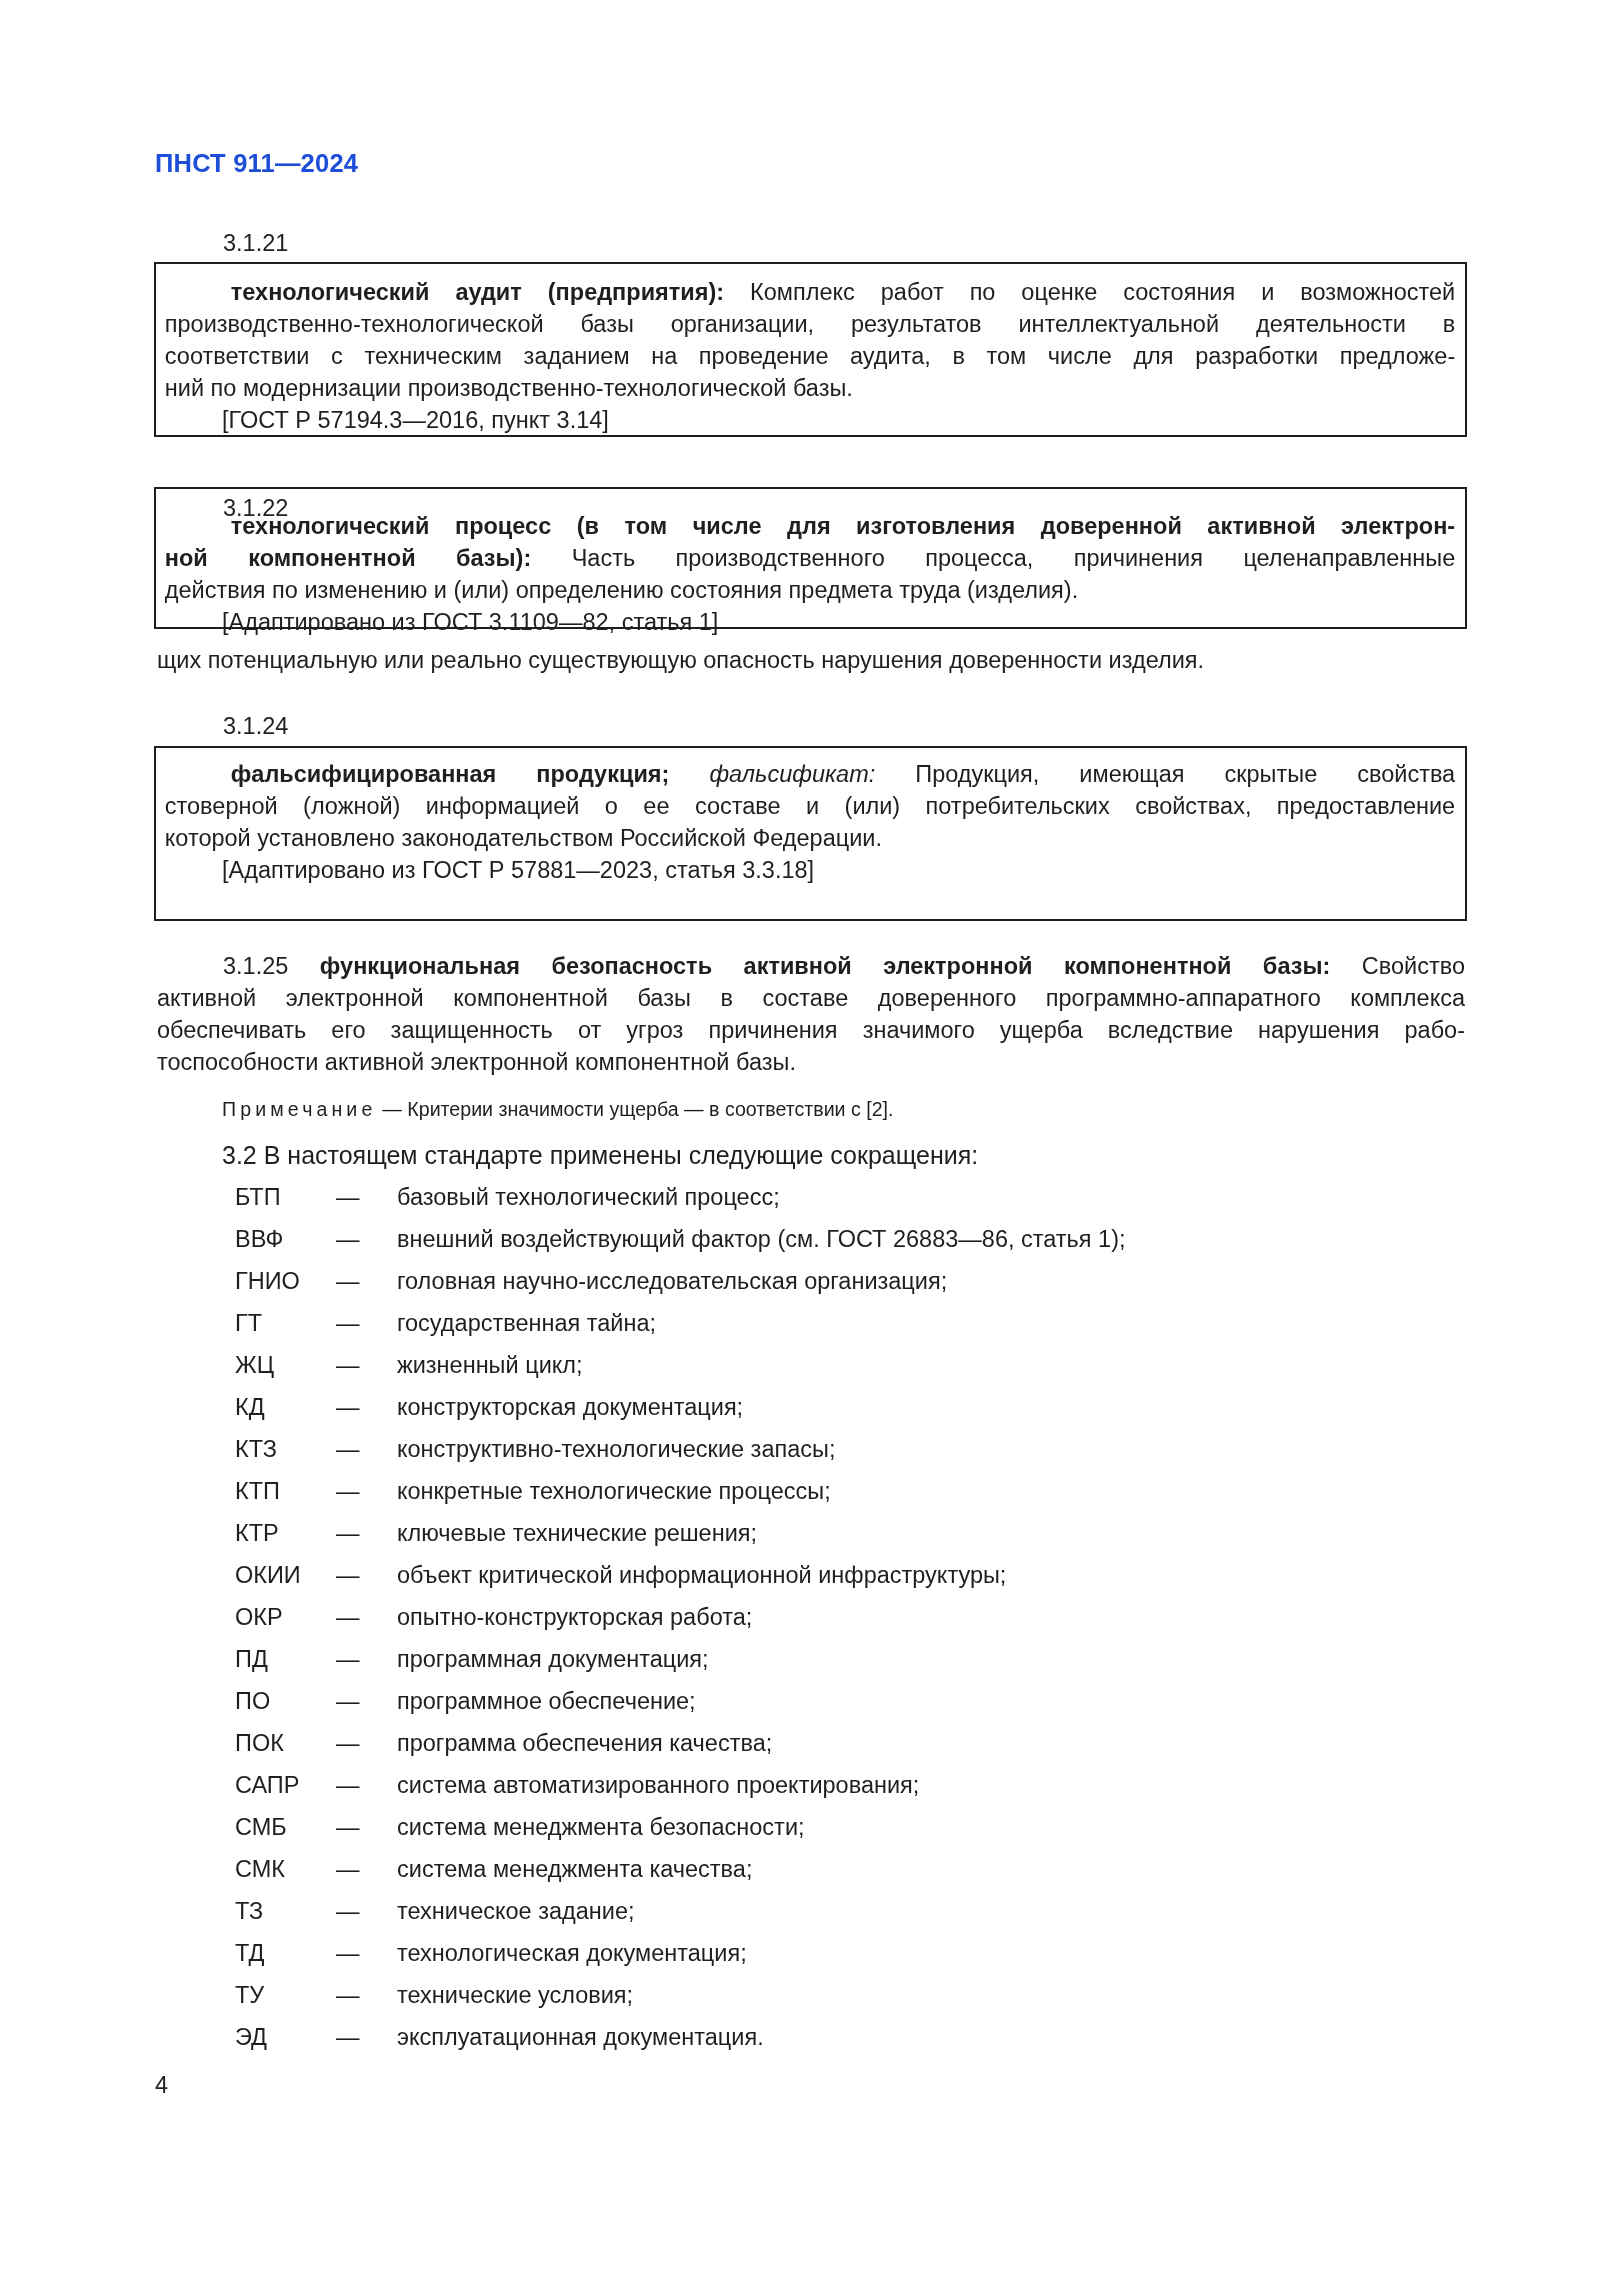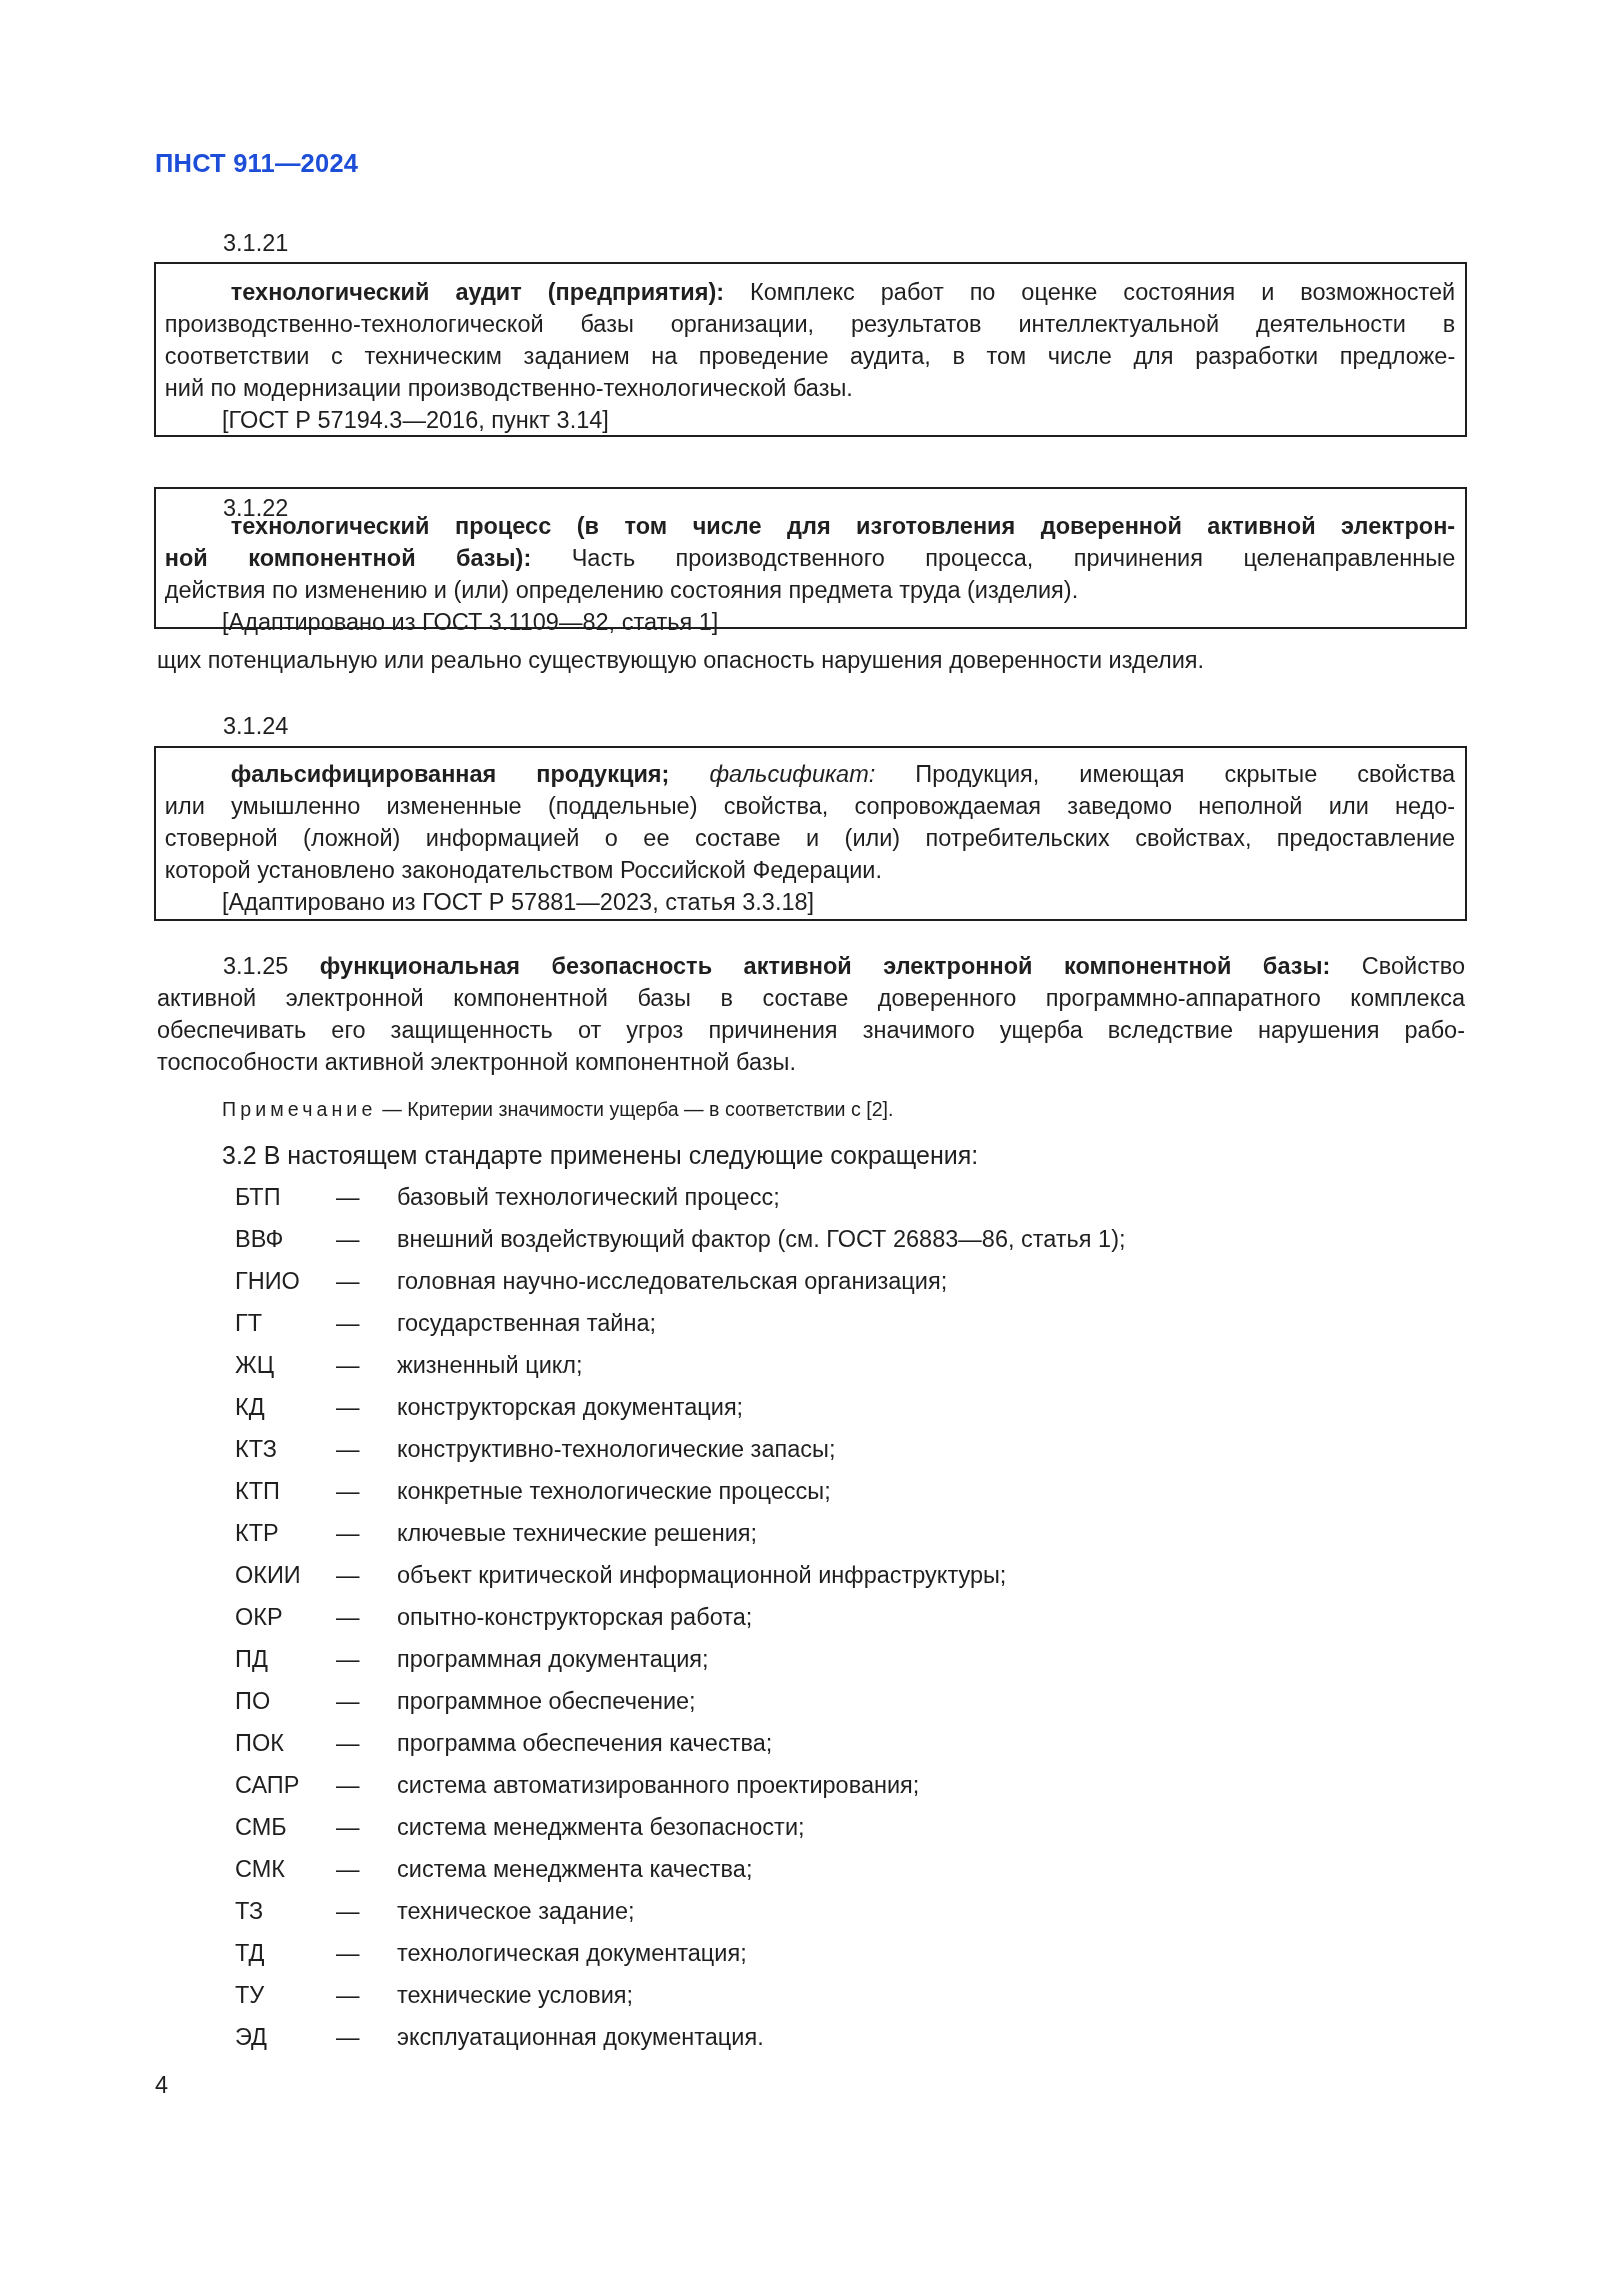--- a/index.html
+++ b/index.html
@@ -53,21 +53,20 @@
 </div>
 
 <div class="para" style="top:644px;">
     <div class="line"><span class="">щих потенциальную или реально существующую опасность нарушения доверенности изделия.</span></div>
   </div>
 
 <div class="abs clause-num" style="left:223px; top:710px;">3.1.24</div>
 <div class="box" style="top:746px; height:171px;">
   <div class="box-inner" style="padding-top:9.8px;">
       <div class="line jl ind"><span class="term">фальсифицированная продукция;</span><span class="alt-term"> фальсификат:</span><span class=""> Продукция, имеющая скрытые свойства</span></div>
-      <div class="line jl"><span class="">или умышленно измененные (поддельные) свойства, сопровождаемая заведомо неполной или недо-</span></div>
       <div class="line jl"><span class="">стоверной (ложной) информацией о ее составе и (или) потребительских свойствах, предоставление</span></div>
       <div class="line"><span class="">которой установлено законодательством Российской Федерации.</span></div>
     </div>
   <div class="line ind">[Адаптировано из ГОСТ Р 57881—2023, статья 3.3.18]</div>
 </div>
 
 <div class="para" style="top:950px;">
     <div class="line jl ind"><span class="">3.1.25 </span><span class="term">функциональная безопасность активной электронной компонентной базы:</span><span class=""> Свойство</span></div>
     <div class="line jl"><span class="">активной электронной компонентной базы в составе доверенного программно-аппаратного комплекса</span></div>
     <div class="line jl"><span class="">обеспечивать его защищенность от угроз причинения значимого ущерба вследствие нарушения рабо-</span></div>

